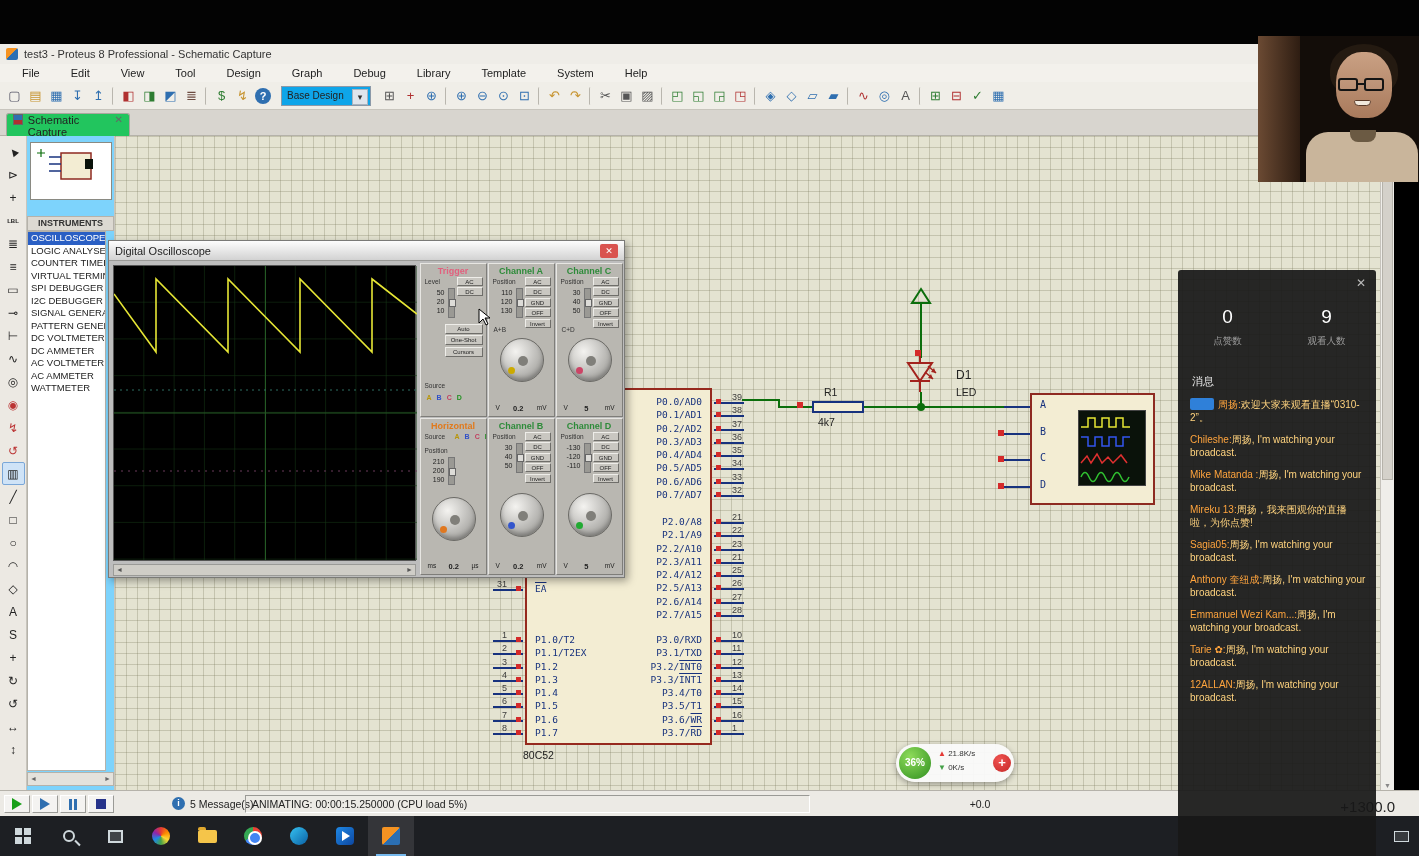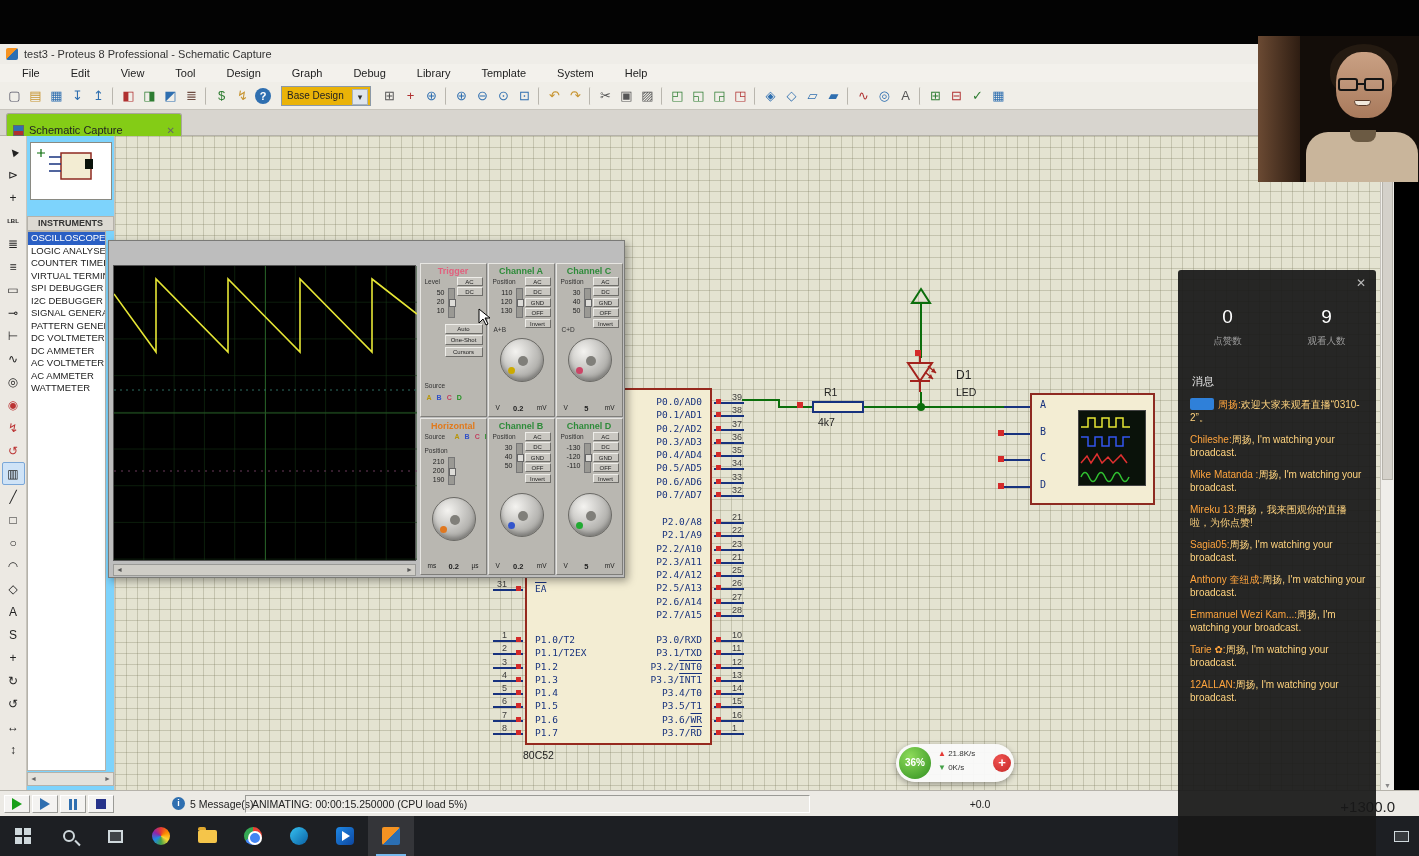--- a/index.html
+++ b/index.html
@@ -11,24 +11,24 @@
   .top-black { position:absolute; left:0; top:0; width:1419px; height:44px; background:#030303; }
   .titlebar { position:absolute; left:0; top:44px; width:1419px; height:20px; background:#efede8; display:flex; align-items:center; padding-left:6px; gap:6px; }
   .app-icon { width:12px; height:12px; background:linear-gradient(135deg,#f59322 50%,#2b6fb3 50%); border-radius:2px; }
   .title-text { font-size:11px; color:#333; }
   .menubar { position:absolute; left:0; top:64px; width:1419px; height:18px; background:#f3f1ec; display:flex; align-items:center; }
   .menu-item { font-size:11px; color:#222; padding:2px 9px; cursor:default;margin-left:13px; }
   .toolbar { position:absolute; left:0; top:82px; width:1419px; height:28px; background:#f0eee8; border-bottom:1px solid #c8c5bd; display:flex; align-items:center; padding-left:4px; }
   .tbi { width:21px; height:21px; display:flex; align-items:center; justify-content:center; font-size:13px; border:1px solid transparent; border-radius:2px; }
   .tbi.sep { width:3px; height:18px; border:none; border-left:1px solid #b9b6ae; margin:0 3px; }
   .tbi.help { background:#2f6fb0; border-radius:50%; width:16px; height:16px; font-size:11px; font-weight:bold; margin:2px; }
-  .combo { width:90px; height:20px; background:#eab308; border:1px solid #8b99a8; margin:0 8px; display:flex; align-items:center; font-size:10px; color:#222; padding-left:5px; position:relative; }
+  .combo { width:90px; height:20px; background:#0ea5e9; border:1px solid #8b99a8; margin:0 8px; display:flex; align-items:center; font-size:10px; color:#222; padding-left:5px; position:relative; }
   .combo::after { content:"▾"; position:absolute; right:2px; top:2px; width:14px; height:14px; background:#dfe5ec; border:1px solid #aab4bf; text-align:center; font-size:9px; line-height:14px; color:#333; }
   .tabbar { position:absolute; left:0; top:110px; width:1419px; height:26px; background:#d8d5cf; border-bottom:1px solid #b5b2aa; }
-  .tab { position:absolute; left:6px; top:3px; width:176px; height:23px; background:#84cc16; border:1px solid #a9a69e; border-bottom:none; border-radius:3px 3px 0 0; display:flex; align-items:flex-end; gap:5px; padding:0 6px; }
+  .tab { position:absolute; left:6px; top:3px; width:124px; height:23px; background:#22c55e; border:1px solid #a9a69e; border-bottom:none; border-radius:3px 3px 0 0; display:flex; align-items:flex-start; gap:5px; padding:0 6px; }
   .tab-icon { width:11px; height:11px; background:linear-gradient(180deg,#2f6fb0 55%,#b03030 55%); border:1px solid #666; }
   .tab-label { font-size:11px; color:#222; }
   .tab-close { margin-left:auto; font-size:10px; color:#666; }
   .tab-close::after { content:"✕"; }
 
   
   .mode-strip { position:absolute; left:0; top:136px; width:27px; height:654px; background:#ece9e3; border-right:1px solid #c8c5bd; display:flex; flex-direction:column; align-items:center; padding-top:4px; }
   .mode-item { width:23px; height:23px; display:flex; align-items:center; justify-content:center; font-size:12px; border:1px solid transparent; border-radius:2px; }
   .mode-item.sel { background:#cfe3f7; border-color:#7aa7d8; }
   .mode-item.rot-l { transform:rotate(-40deg); }
@@ -648,20 +648,24 @@
   <div class="mini-screen">
     <svg width="66" height="74" viewBox="0 0 66 74">
       <path d="M2,16 h7 v-9 h7 v9 h7 v-9 h7 v9 h7 v-9 h7 v9 h7" fill="none" stroke="#e6e635" stroke-width="1.5"></path>
       <path d="M2,26 h7 v9 h7 v-9 h7 v9 h7 v-9 h7 v9 h7 v-9 h7" fill="none" stroke="#3355ee" stroke-width="1.5"></path>
       <path d="M2,52 l6,-7 l4,7 l6,-9 l5,9 l6,-6 l5,6 l8,-8 l6,8" fill="none" stroke="#e03030" stroke-width="1.5"></path>
       <path d="M2,66 q4,-9 8,0 q4,9 8,0 q4,-9 8,0 q4,9 8,0 q4,-9 8,0 q4,9 8,0" fill="none" stroke="#30c030" stroke-width="1.5"></path>
     </svg>
   </div>
 
   <div class="scope-win">
+    <div class="scope-title">
+      <span class="scope-title-text">Digital Oscilloscope</span>
+      <span class="scope-close"></span>
+    </div>
     <div class="scope-screen">
       <svg class="screen-svg" width="303" height="294" viewBox="0 0 303 294">
         <defs>
           <pattern id="grid" width="30.3" height="36.7" patternUnits="userSpaceOnUse">
             <path d="M30.3 0 V36.7 M0 36.7 H30.3" fill="none" stroke="#153915" stroke-width="1"></path>
           </pattern>
         </defs>
         <rect width="303" height="294" fill="url(#grid)"></rect>
         <line x1="151.5" y1="0" x2="151.5" y2="294" stroke="#245924" stroke-width="1"></line>
         <line x1="0" y1="147" x2="303" y2="147" stroke="#245924" stroke-width="1"></line>

